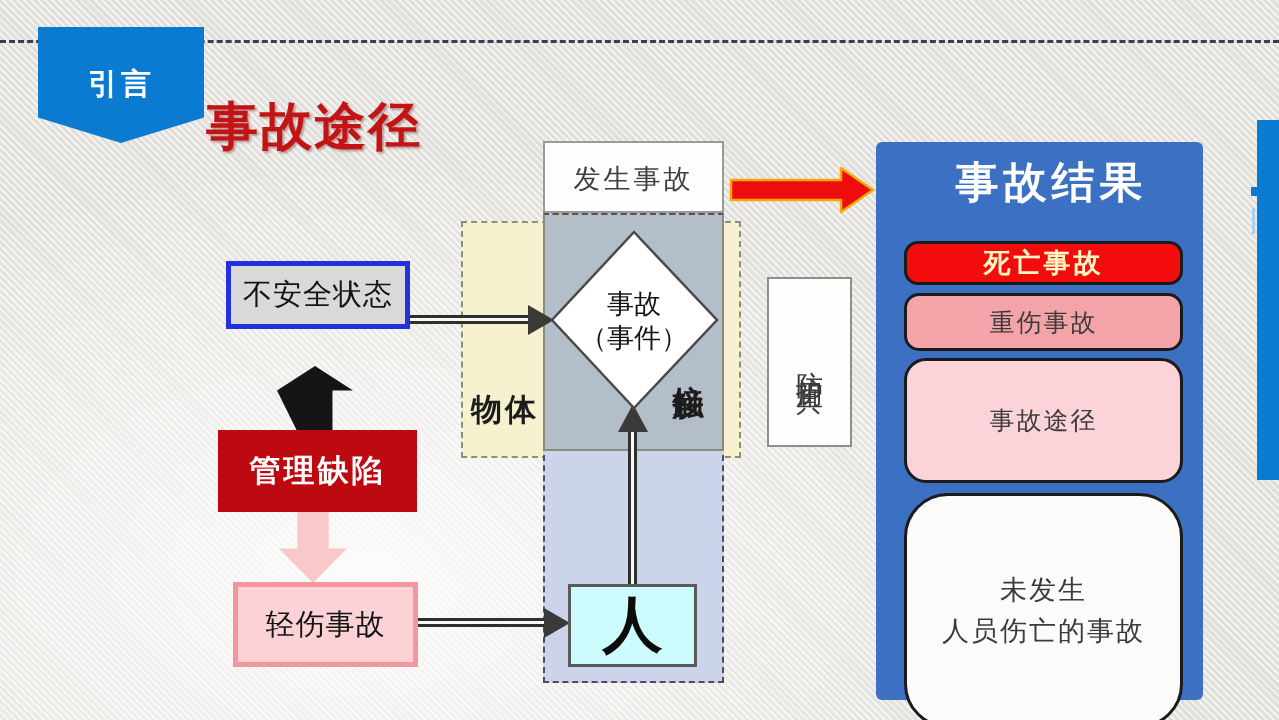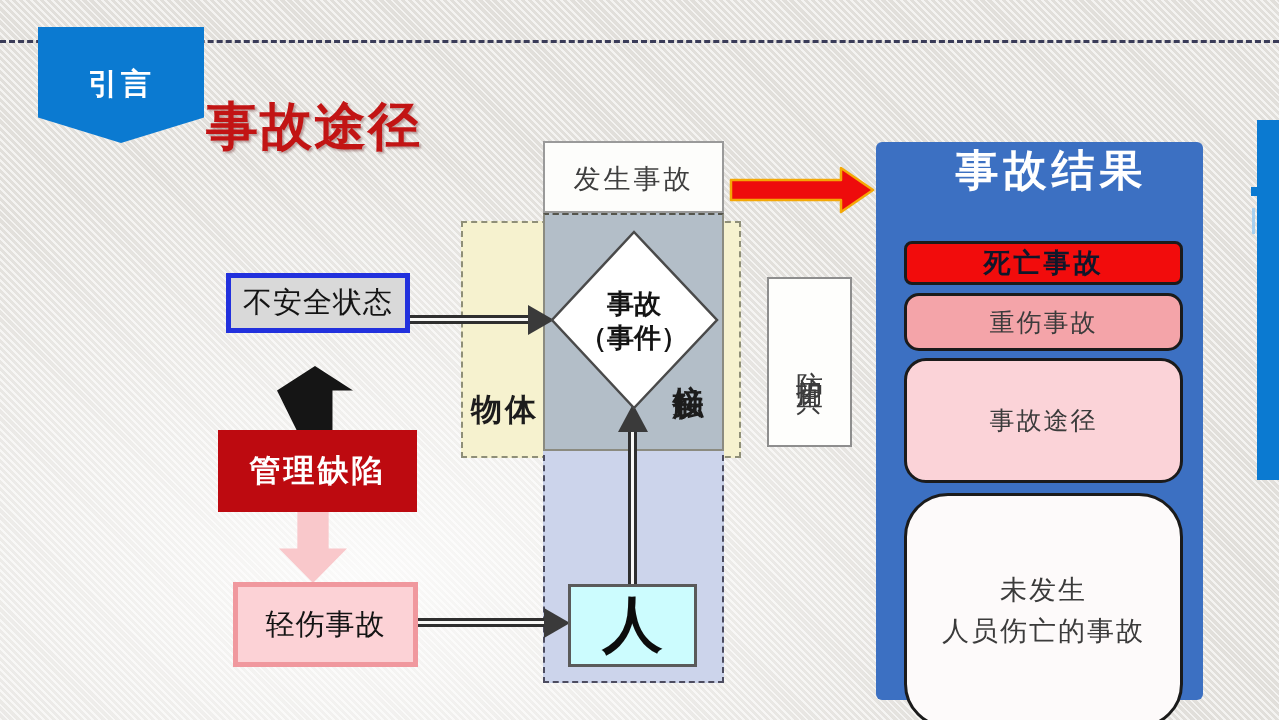--- a/index.html
+++ b/index.html
@@ -43,29 +43,29 @@
   .occur-box span { margin-top:18px; font-size:27px; color:#3f3f3f; letter-spacing:3px; }
 
   
   .dline-h { height:9px; background:#f8f8f6; border-top:3px solid #2f2f2f; border-bottom:3px solid #2f2f2f; }
   .dline-v { width:9px;  background:#f8f8f6; border-left:3px solid #2f2f2f; border-right:3px solid #2f2f2f; }
   .head-right { width:0; height:0; border-left:26px solid #3a3a3a; border-top:15px solid transparent; border-bottom:15px solid transparent; }
   .head-up    { width:0; height:0; border-bottom:28px solid #3a3a3a; border-left:15px solid transparent; border-right:15px solid transparent; }
 
   
   .diamond-svg { left:540px; top:218px; width:190px; height:196px; z-index:4; }
-  .diamond-text { left:552px; top:287px; width:164px; text-align:center; font-size:27px; font-weight:bold;
+  .diamond-text { left:552px; top:287px; width:164px; text-align:center; font-size:27px; font-weight:normal;
                   color:#141414; line-height:1.25; z-index:5; }
 
   .object-label  { left:471px; top:389px; font-size:31px; font-weight:600; color:#1c1c1c; letter-spacing:3px; z-index:5; }
   .contact-label { left:672px; top:360px; writing-mode:vertical-rl; font-size:31px; font-weight:600;
                    color:#1c1c1c; line-height:1.05; letter-spacing:5px; z-index:5; }
 
   
-  .unsafe-state { left:226px; top:273px; width:184px; height:60px; background:#d9d9d9; border:5px solid #2231dd;
+  .unsafe-state { left:226px; top:261px; width:184px; height:68px; background:#d9d9d9; border:5px solid #2231dd;
                   display:flex; align-items:center; justify-content:center; font-size:29px; color:#141414; letter-spacing:1px; }
   .mgmt-defect  { left:218px; top:430px; width:199px; height:82px; background:#bd0a10;
                   display:flex; align-items:center; justify-content:center; font-size:31px; font-weight:bold;
                   color:#fff; letter-spacing:3px; z-index:3; }
   .unsafe-behavior { left:233px; top:582px; width:185px; height:85px; background:#fcd2d6; border:5px solid #f0989e;
                   display:flex; align-items:center; justify-content:center; font-size:29px; color:#141414; letter-spacing:1px; }
 
   
   .black-up-arrow { left:277px; top:366px; width:76px; height:66px; background:#151515;
                     clip-path:polygon(50% 0,100% 37%,73% 37%,73% 100%,27% 100%,0 37%,27% 37%,0 37%);
@@ -81,24 +81,24 @@
 
   
   .protective-box { left:767px; top:277px; width:85px; height:170px; background:#fefefc; border:2px solid #8e8e8e;
                     display:flex; align-items:center; justify-content:center; }
   .protective-box span { writing-mode:vertical-rl; font-size:27px; color:#3c3c3c; letter-spacing:6px; }
 
   .red-arrow-svg { left:729px; top:166px; width:146px; height:48px; }
 
   
   .result-panel { left:876px; top:142px; width:327px; height:558px; background:#3c70c2; border-radius:6px; z-index:2; }
-  .panel-title { text-align:center; font-size:43px; color:#fff; font-weight:600; letter-spacing:5px;padding-left:24px; }
+  .panel-title { text-align:center; margin-top:12px; font-size:43px; color:#fff; font-weight:600; letter-spacing:5px;padding-left:24px; }
   .result-item { position:absolute; left:28px; width:279px; border:3px solid #1b1b1b;
                  display:flex; align-items:center; justify-content:center; text-align:center; }
-  .item-fatal   { top:99px;  height:44px;  border-radius:8px; background:#f20c0c; color:#0f172a; font-size:27px; font-weight:bold; letter-spacing:3px; }
+  .item-fatal   { top:99px;  height:44px;  border-radius:14px; background:#f20c0c; color:#fef9c3; font-size:27px; font-weight:bold; letter-spacing:3px; }
   .item-serious { top:151px; height:58px;  border-radius:15px; background:#f4a4a9; color:#3b3b3b; font-size:25px; letter-spacing:2px; }
   .item-minor   { top:216px; height:125px; border-radius:22px; background:#fbd3d8; color:#3b3b3b; font-size:25px; letter-spacing:2px; }
   .item-none    { top:351px; height:235px; border-radius:44px; background:#fdfafa; color:#3b3b3b; font-size:27px;
                   white-space:pre-line; line-height:1.5; letter-spacing:2px; }
 
   
   .edge-bar  { left:1257px; top:120px; width:22px; height:360px; background:#0b7ad1; }
   .edge-nub  { left:1251px; top:187px; width:6px;  height:9px;  background:#0b7ad1; }
   .edge-tick { left:1252px; top:208px; width:3px;  height:26px; background:#a9d0ee; }
 </style>

